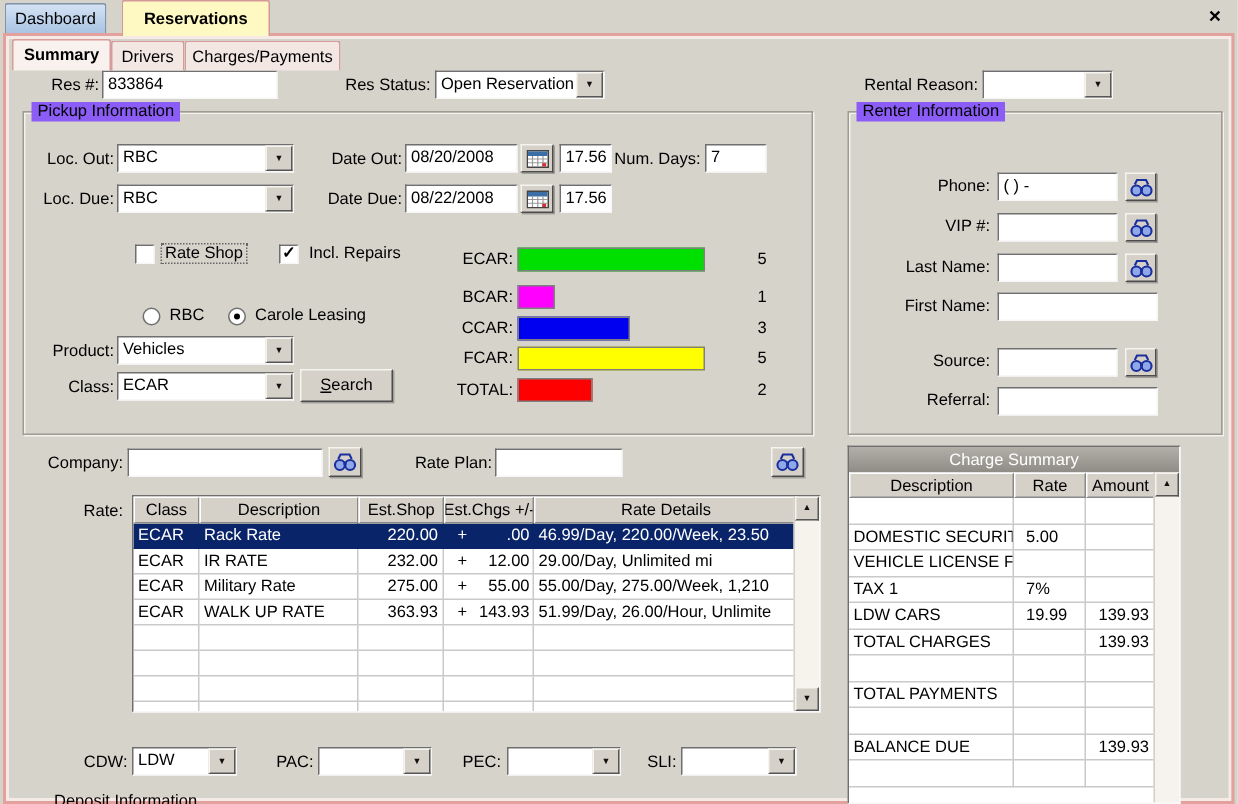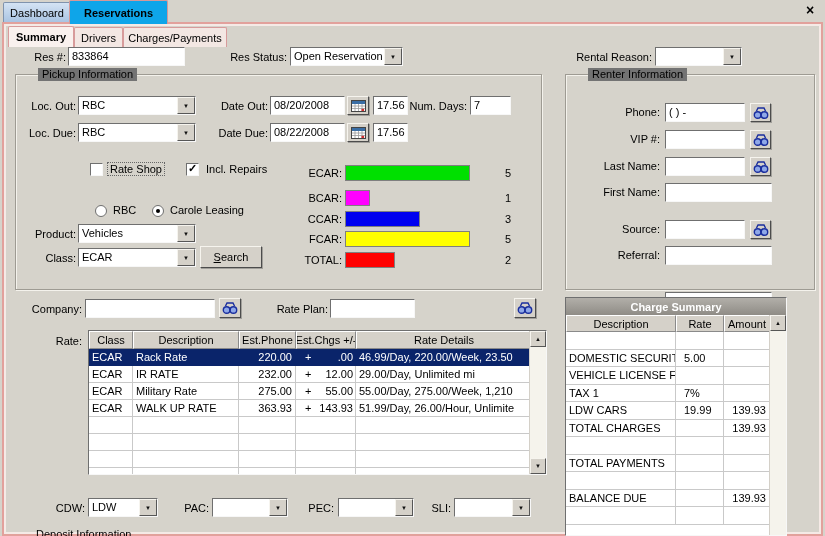--- a/index.html
+++ b/index.html
@@ -7,21 +7,21 @@
        font-family:"Liberation Sans",sans-serif;font-size:11px;color:#000;}
 
   .abs{position:absolute}
   .label{position:absolute;text-align:right;white-space:nowrap;line-height:13px}
 
   
   .maintab{position:absolute;display:flex;align-items:center;justify-content:center;
            border-radius:2px 2px 0 0;white-space:nowrap}
   .tab-dash{left:3px;top:2px;width:66px;height:20px;background:linear-gradient(#d4e3f4,#a7c2e1);
             border:1px solid #7f93ad;border-bottom:none}
-  .tab-resv{left:69px;top:0;width:97px;height:23px;background:#0ea5e9;border:1px solid #d59898;
+  .tab-resv{left:81px;top:0;width:97px;height:23px;background:#fef9c3;border:1px solid #d59898;
             border-bottom:none;font-weight:bold;z-index:4}
   .close-x{position:absolute;left:802px;top:2px;width:16px;height:16px;display:flex;
            align-items:center;justify-content:center;font-size:14px;font-weight:bold}
 
   
   .panel{position:absolute;left:2px;top:22px;width:817px;height:510px;border:2px solid #e2a19c;
          box-shadow:inset 0 0 0 2px #f5eae6;background:#d6d3cb}
 
   
   .subtab{position:absolute;display:flex;align-items:center;justify-content:center;
@@ -44,21 +44,21 @@
   .checkbox{position:absolute;width:13px;height:13px;background:#fff;border:1px solid;
             border-color:#6f6f6f #f7f7f7 #f7f7f7 #6f6f6f;box-sizing:border-box}
   .checkbox .check{position:absolute;left:1px;top:-2px;font-size:11px;font-weight:bold}
   .radio{position:absolute;width:12px;height:12px;border-radius:50%;background:#fff;
          border:1px solid #6f6f6f;box-sizing:border-box}
   .radio .dot{position:absolute;left:3px;top:3px;width:4px;height:4px;border-radius:50%;background:#000}
   .dotted{border:1px dotted #666;padding:0 2px}
 
   
   .group{position:absolute;border:1px solid #9e9b93;box-shadow:inset 1px 1px 0 #f4f2ec, 1px 1px 0 #f4f2ec}
-  .gtitle{position:absolute;top:-7px;left:22px;background:#737373;padding:0 4px;line-height:13px}
+  .gtitle{position:absolute;top:-7px;left:5px;background:#8b5cf6;padding:0 4px;line-height:13px}
 
   
   .chart-row{position:absolute;left:0;height:18px;width:100%}
   .chart-label{position:absolute;left:0;top:2px;width:44px;text-align:right}
   .chart-bar{position:absolute;left:47px;top:0;height:16px;border:1px solid #7f7f7f;box-sizing:border-box}
   .chart-count{position:absolute;left:207px;top:2px}
 
   
   .rrow{position:absolute;left:0;width:100%;height:19px}
   .rlabel{position:absolute;left:0;top:3px;width:80px;text-align:right;white-space:nowrap}
@@ -75,21 +75,21 @@
       border-right:1px solid #8a8a8a;border-bottom:1px solid #8a8a8a;display:flex;align-items:center;
       justify-content:center;white-space:nowrap;overflow:hidden}
   .grow{display:flex;height:17px}
   .crow{display:flex;height:17.5px}
   .gc{box-sizing:border-box;border-right:1px solid #c9c9c9;border-bottom:1px solid #c9c9c9;
       padding:1px 3px;white-space:nowrap;overflow:hidden;line-height:14px}
   .right{text-align:right}
   .pm{display:flex;justify-content:space-between;padding:1px 2px 1px 9px}
   .selrow{background:#0a246a;color:#fff}
   .selrow .gc{border-color:#0a246a}
-  .cstitle{height:17px;background:linear-gradient(#b2afa9,#8f8c86);color:#fff;font-weight:bold;
+  .cstitle{height:17px;background:linear-gradient(#b2afa9,#8f8c86);color:#fff;font-weight:normal;
            display:flex;align-items:center;justify-content:center}
   .vscroll{position:absolute;right:0;width:16px;background:#f5f3ec;border-left:1px solid #d4d0c8}
   .sbtn{position:absolute;left:0;width:16px;height:16px;background:#d5d1c9;border:1px solid;
         border-color:#f6f4ee #565656 #565656 #f6f4ee;display:flex;align-items:center;justify-content:center;
         font-size:6px;color:#111;box-sizing:border-box}
   u{text-decoration:underline}
 </style>
 </head>
 <body>
 
@@ -207,21 +207,21 @@
       </div>
       <div class="chart-row" style="top: 89px;">
         <div class="chart-label">TOTAL:</div>
         <div class="chart-bar" style="width: 50px; background: rgb(255, 0, 0);"></div>
         <div class="chart-count">2</div>
       </div>
     </div>
 
   <div class="group" style="left:565px;top:74px;width:248px;height:214px">
     <span class="gtitle">Renter Information</span>
-    <div class="abs" style="left:14px;top:3px;width:230px;height:214px" id="renter-slot">
+    <div class="abs" style="left:14px;top:15px;width:230px;height:214px" id="renter-slot">
         <div class="rrow" style="top: 25px;">
           <div class="rlabel">Phone:</div>
           <div class="rfield" style="width: 80px;">( )  -</div>
           <div class="btn binoc-btn rbinoc">
             <svg width="16" height="14" viewBox="0 0 16 14">
               <path d="M3.5 5 L5 2 H11 L12.5 5" fill="none" stroke="#1a2e9e" stroke-width="1.4"></path>
               <circle cx="4.6" cy="9" r="3.3" fill="#8fa8e8" stroke="#1a2e9e" stroke-width="1.4"></circle>
               <circle cx="11.4" cy="9" r="3.3" fill="#8fa8e8" stroke="#1a2e9e" stroke-width="1.4"></circle>
               <rect x="7" y="6.7" width="2" height="2.4" fill="#1a2e9e"></rect>
             </svg>
@@ -297,21 +297,21 @@
         <circle cx="11.4" cy="9" r="3.3" fill="#8fa8e8" stroke="#1a2e9e" stroke-width="1.4"></circle>
         <rect x="7" y="6.7" width="2" height="2.4" fill="#1a2e9e"></rect>
       </svg>
     </div>
 
   <span class="label" style="left:38px;top:335px;width:44px">Rate:</span>
   <div class="grid" style="left:88px;top:330px;width:459px;height:145px">
     <div class="ghead" id="rate-head">
         <div class="gh" style="width: 44px;">Class</div>
         <div class="gh" style="width: 106px;">Description</div>
-        <div class="gh" style="width: 57px;">Est.Phone</div>
+        <div class="gh" style="width: 57px;">Est.Shop</div>
         <div class="gh" style="width: 60px;">Est.Chgs +/-</div>
         <div class="gh" style="width: 176px;">Rate Details</div>
       </div>
     <div id="rate-body">
         <div class="grow selrow">
           <div class="gc" style="width: 44px;">ECAR</div>
           <div class="gc" style="width: 106px;">Rack Rate</div>
           <div class="gc right" style="width: 57px;">220.00</div>
           <div class="gc pm" style="width: 60px;">
             <span>+</span>

